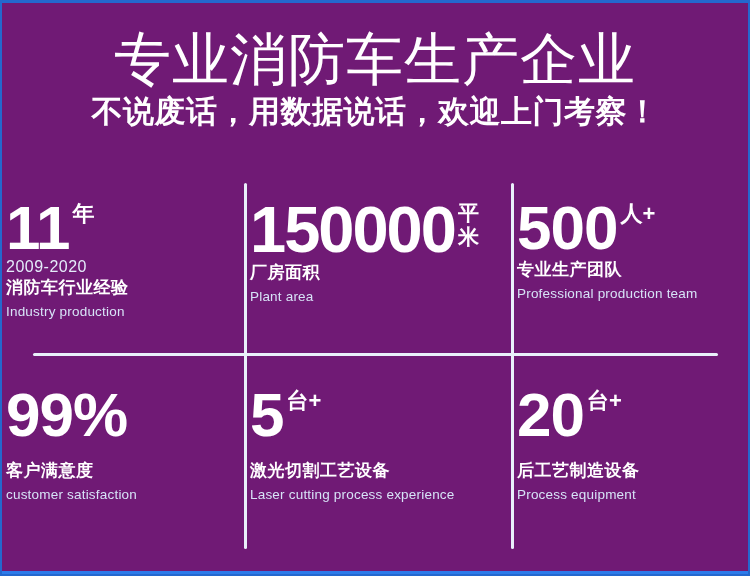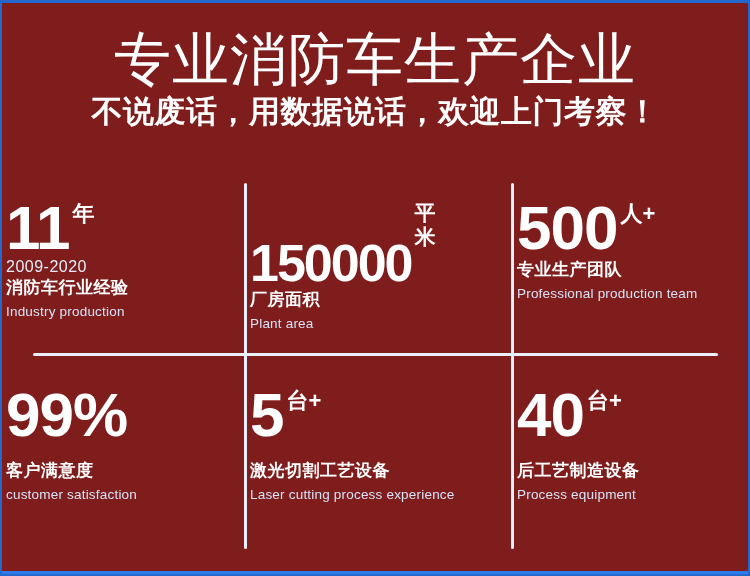--- a/index.html
+++ b/index.html
@@ -7,21 +7,21 @@
   body {
     font-family: "Liberation Sans", "DejaVu Sans", sans-serif;
     background:#2572DE;
     overflow:hidden;
   }
 
   .poster {
     position:relative;
     width:750px;
     height:576px;
-    background:#7f1d1d;
+    background:#701a75;
     overflow:hidden;
   }
   
   .poster::before{
     content:"";
     position:absolute; inset:0;
     border:2px solid #2468CE;
     border-top-width:3px;
     pointer-events:none;
     z-index:5;
@@ -104,21 +104,21 @@
     justify-content:center;
     line-height:1;
   }
   .big{
     color:#FFFFFF;
     font-weight:700;
     font-size:62px;
     line-height:0.95;
     letter-spacing:-1px;
   }
-  .big.wide{ font-size:52px; letter-spacing:-2px;margin-top:40px; }
+  .big.wide{ font-size:65px; letter-spacing:-2px; }
 
   .unit{
     color:#FFFFFF;
     font-weight:700;
     font-size:22px;
     line-height:1.05;
     margin-left:3px;
     margin-top:3px;
     white-space:nowrap;
   }
@@ -216,21 +216,21 @@
       <div class="figure">
         <span class="big">5</span>
         <span class="unit">台+</span>
       </div>
       <div class="label-cn">激光切割工艺设备</div>
       <div class="label-en">Laser cutting process experience</div>
     </div>
 
     <div class="cell r2">
       <div class="figure">
-        <span class="big">40</span>
+        <span class="big">20</span>
         <span class="unit">台+</span>
       </div>
       <div class="label-cn">后工艺制造设备</div>
       <div class="label-en">Process equipment</div>
     </div>
 
   </div>
 
   <div class="edge-bottom"></div>
 </div>

